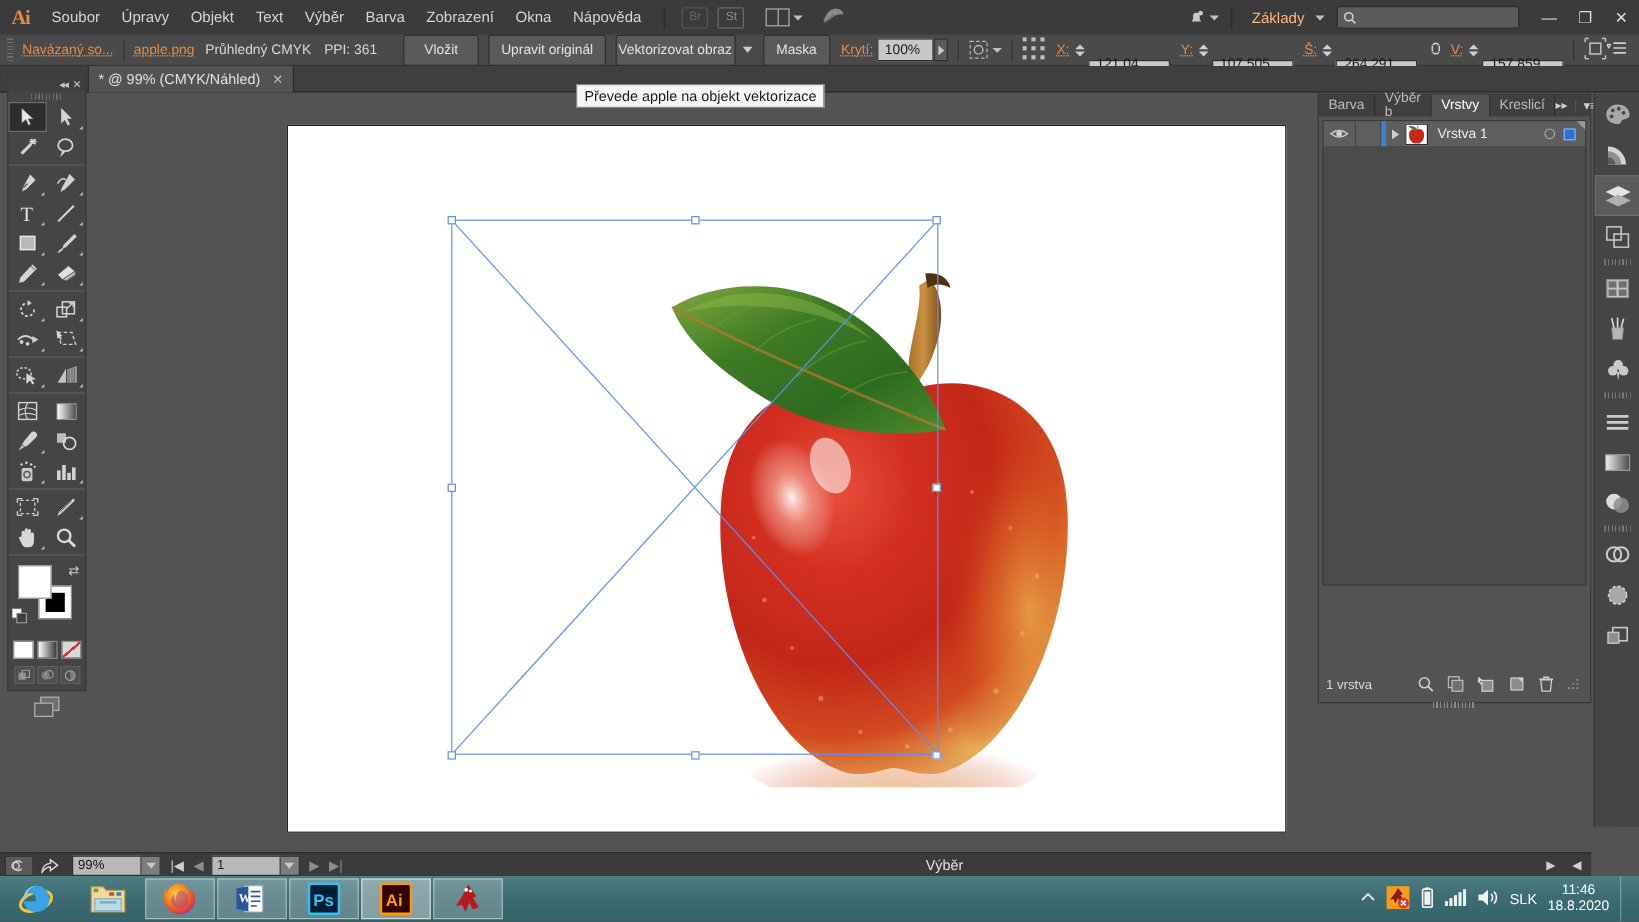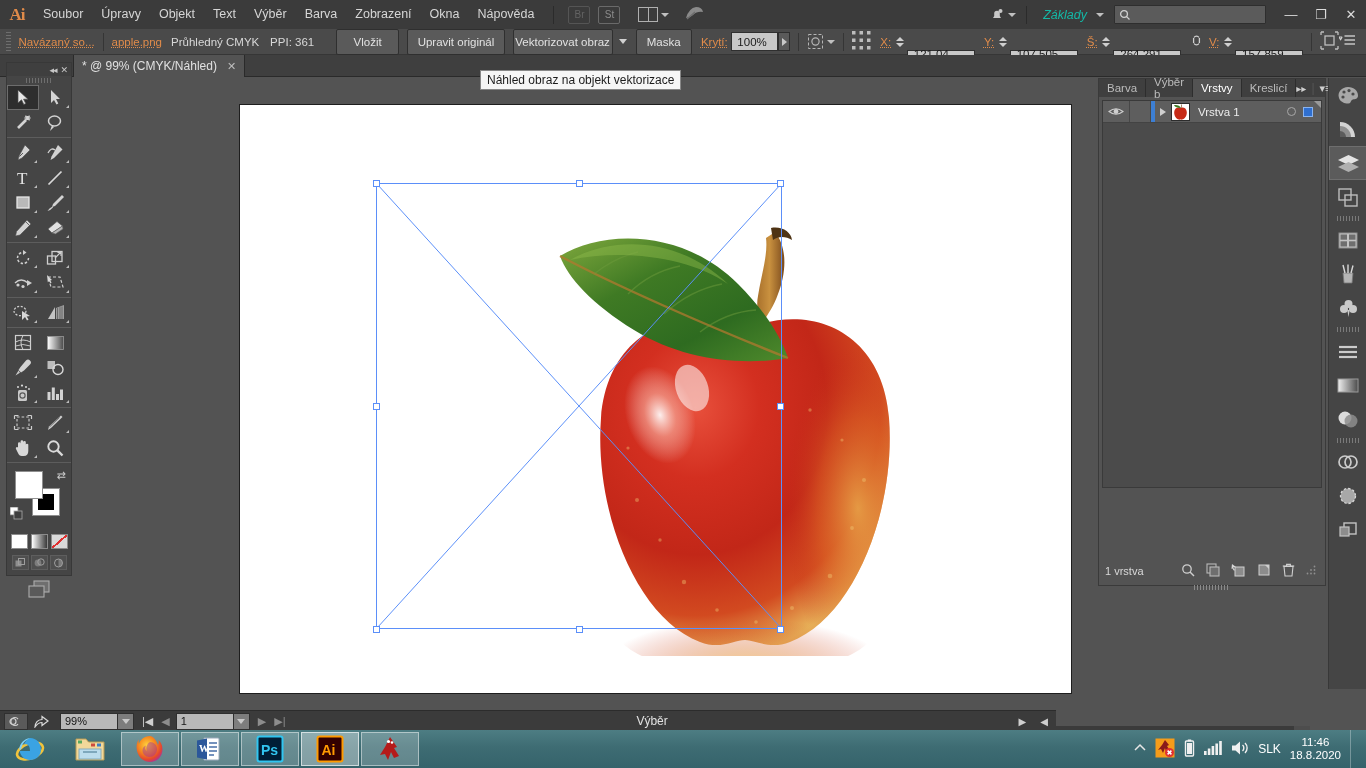--- a/index.html
+++ b/index.html
@@ -37,21 +37,21 @@
   .mb-arrange {
     width:20px; height:15px; border:1px solid #b0b0b0; display:flex; margin-left:8px;
   }
   .mb-arrange i { display:block; border-right:1px solid #b0b0b0; flex:1; }
   .mb-arrange i:last-child { border-right:none; }
   .caret-dn {
     width:0;height:0;border-left:4px solid transparent;border-right:4px solid transparent;
     border-top:4px solid #c0c0c0; margin-left:3px;
   }
   .mb-right { margin-left:auto; display:flex; align-items:center; height:29px; }
-  .ws-name { color:#14b8a6; font-size:12.5px; padding:0 6px;font-style:italic; }
+  .ws-name { color:#fdba74; font-size:12.5px; padding:0 6px; }
   .search-box {
     width:152px; height:19px; background:#5b5b5b; border:1px solid #2e2e2e;
     display:flex; align-items:center; padding-left:4px; margin:0 10px; border-radius:1px;
   }
   .win-btns { display:flex; height:29px; }
   .win-btn {
     width:30px; height:29px; display:flex; align-items:center; justify-content:center;
     color:#dcdcdc; font-size:13px;
   }
 
@@ -214,21 +214,21 @@
   .hs-thumb {
     position:absolute; left:824px; top:2px; width:18px; height:12px; background:#6d6d6d;
     border-radius:1px;
   }
   .tri-dn { width:0;height:0;border-left:4px solid transparent;border-right:4px solid transparent;border-top:5px solid #c9c9c9; }
   .tri-lt { width:0;height:0;border-top:4px solid transparent;border-bottom:4px solid transparent;border-right:5px solid #c9c9c9; }
   .tri-rt { width:0;height:0;border-top:4px solid transparent;border-bottom:4px solid transparent;border-left:5px solid #c9c9c9; }
 
   
   .statusbar {
-    position:absolute; left:0; bottom:37px; width:1056px; height:21px;
+    position:absolute; left:0; bottom:37px; width:1326px; height:21px;
     background:#3b3b3b; display:flex; align-items:center; border-top:1px solid #2c2c2c;
   }
   .sb-btn {
     width:24px; height:17px; background:#5a5a5a; border:1px solid #303030; margin-left:4px;
     display:flex; align-items:center; justify-content:center; color:#cfcfcf; font-size:10px;
   }
   .sb-icon { width:26px; display:flex; align-items:center; justify-content:center; color:#d9d9d9; }
   .sb-combo { display:flex; align-items:center; margin-left:6px; }
   .sb-val {
     height:17px; width:58px; background:#b8b8b8; border:1px solid #2f2f2f; color:#141414;
@@ -501,21 +501,21 @@
       </svg>
     </div>
   </div>
 
   <div class="tabbar">
     <div class="doc-tab">
       <span>* @ 99% (CMYK/Náhled)</span>
       <span class="tab-x">✕</span>
     </div>
   </div>
-  <div class="tooltip">Náhled obraz na objekt vektorizace</div>
+  <div class="tooltip">Převede apple na objekt vektorizace</div>
 
   <div class="toolpanel">
     <div class="tp-head">
       <span class="dd">◂◂</span>
       <span class="xx">✕</span>
     </div>
     <div class="tp-grip"></div>
     <div class="tgrid">
 
       <div class="tool active">

